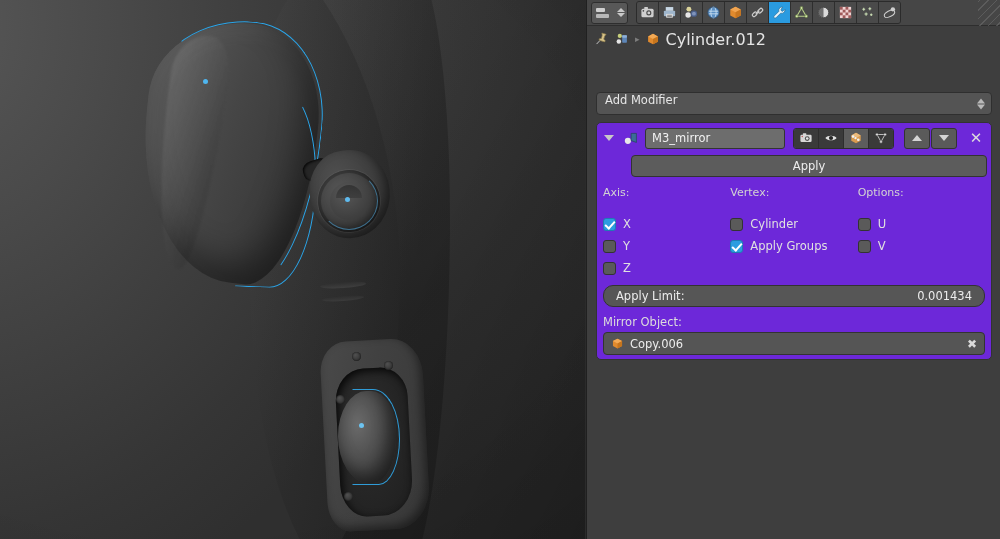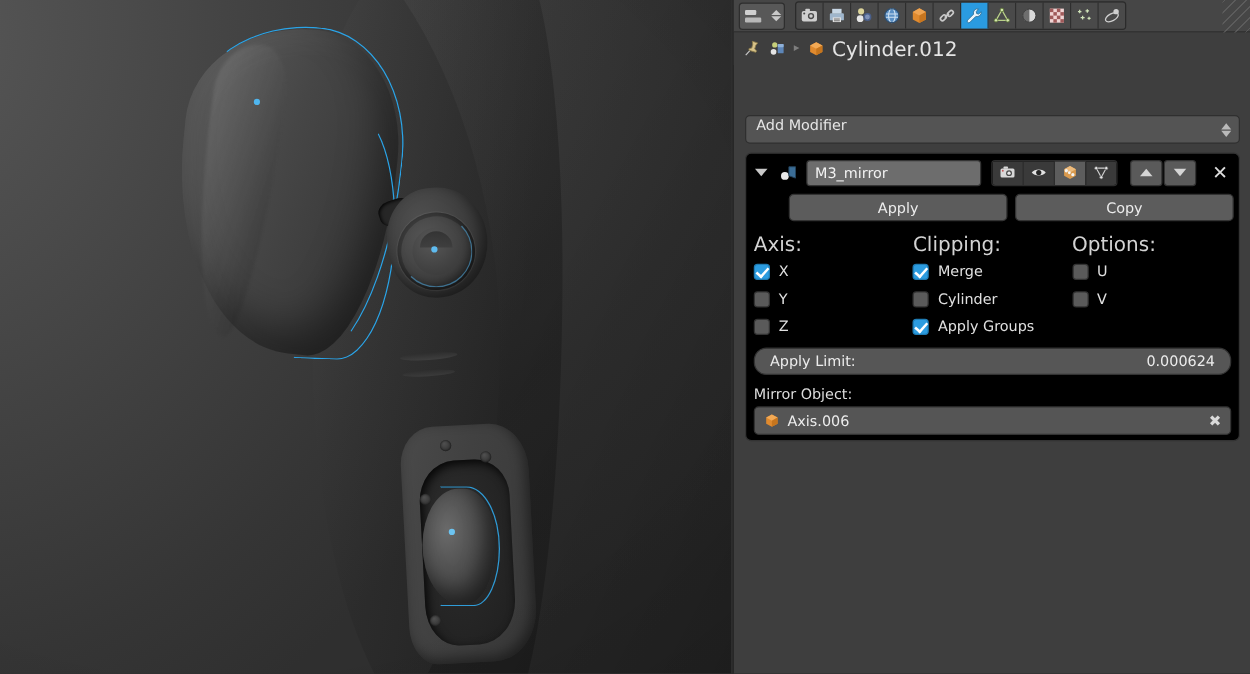--- a/index.html
+++ b/index.html
@@ -338,21 +338,21 @@
     margin-top: 36px;
   }
   .am-arrows {
     position: absolute; right: 6px; top: 50%; transform: translateY(-50%);
     display: flex; flex-direction: column; align-items: center; gap: 1px;
   }
   .am-up { width:0;height:0;border-left:4px solid transparent;border-right:4px solid transparent;border-bottom:5px solid #b9b9b9; }
   .am-dn { width:0;height:0;border-left:4px solid transparent;border-right:4px solid transparent;border-top:5px solid #b9b9b9; }
 
   .mod-block {
-    background: #000000;
+    background: #6d28d9;
     border: 1px solid #333;
     border-radius: 5px;
     padding: 4px;
   }
   .mod-header {
     display: flex;
     align-items: center;
     gap: 4px;
     height: 22px;
   }
@@ -427,22 +427,22 @@
   }
 
   .cols {
     display: flex;
     margin-top: 9px;
     padding: 0 2px;
   }
   .col { width: 33.33%; }
   .col-title {
     color: #d3d3d3;
-    font-size: 16px;
-    margin-bottom: 1px;
+    font-size: 11px;
+    margin-bottom: 14px;
   }
   .chk-row {
     display: flex;
     align-items: center;
     gap: 7px;
     height: 22px;
   }
   .chk {
     width: 13px; height: 13px;
     border-radius: 3px;
@@ -785,23 +785,20 @@
               </div>
           </div>
 
           <div class="mod-close">✕</div>
         </div>
 
         <div class="btn-row">
           <div class="btn">
             <span>Apply</span>
           </div>
-          <div class="btn">
-            <span>Copy</span>
-          </div>
         </div>
 
         <div class="cols">
 
           <div class="col">
             <div class="col-title">Axis:</div>
 
             <div class="chk-row">
               <span class="chk on"></span>
               <span class="chk-label">X</span>
@@ -810,26 +807,22 @@
               <span class="chk"></span>
               <span class="chk-label">Y</span>
             </div>
             <div class="chk-row">
               <span class="chk"></span>
               <span class="chk-label">Z</span>
             </div>
           </div>
 
           <div class="col">
-            <div class="col-title">Clipping:</div>
-
-            <div class="chk-row">
-              <span class="chk on"></span>
-              <span class="chk-label">Merge</span>
-            </div>
+            <div class="col-title">Vertex:</div>
+
             <div class="chk-row">
               <span class="chk"></span>
               <span class="chk-label">Cylinder</span>
             </div>
             <div class="chk-row">
               <span class="chk on"></span>
               <span class="chk-label">Apply Groups</span>
             </div>
           </div>
 
@@ -843,33 +836,33 @@
             <div class="chk-row">
               <span class="chk"></span>
               <span class="chk-label">V</span>
             </div>
           </div>
 
         </div>
 
         <div class="slider">
           <span>Apply Limit:</span>
-          <span>0.000624</span>
+          <span>0.001434</span>
         </div>
 
         <div class="field-label">Mirror Object:</div>
 
         <div class="obj-field">
           <span>
             <svg width="13" height="13" viewBox="0 0 16 16">
               <path d="M8 2 L13.6 5 L13.6 11 L8 14 L2.4 11 L2.4 5 Z" fill="#e08a2e"></path>
               <path d="M8 2 L13.6 5 L8 8 L2.4 5 Z" fill="#f2a955"></path>
               <path d="M8 8 L13.6 5 L13.6 11 L8 14 Z" fill="#c6751d"></path>
             </svg>
           </span>
-          <span>Axis.006</span>
+          <span>Copy.006</span>
           <span class="obj-clear">✖</span>
         </div>
 
       </div>
     </div>
   </div>
 </div>
 
 </body></html>

